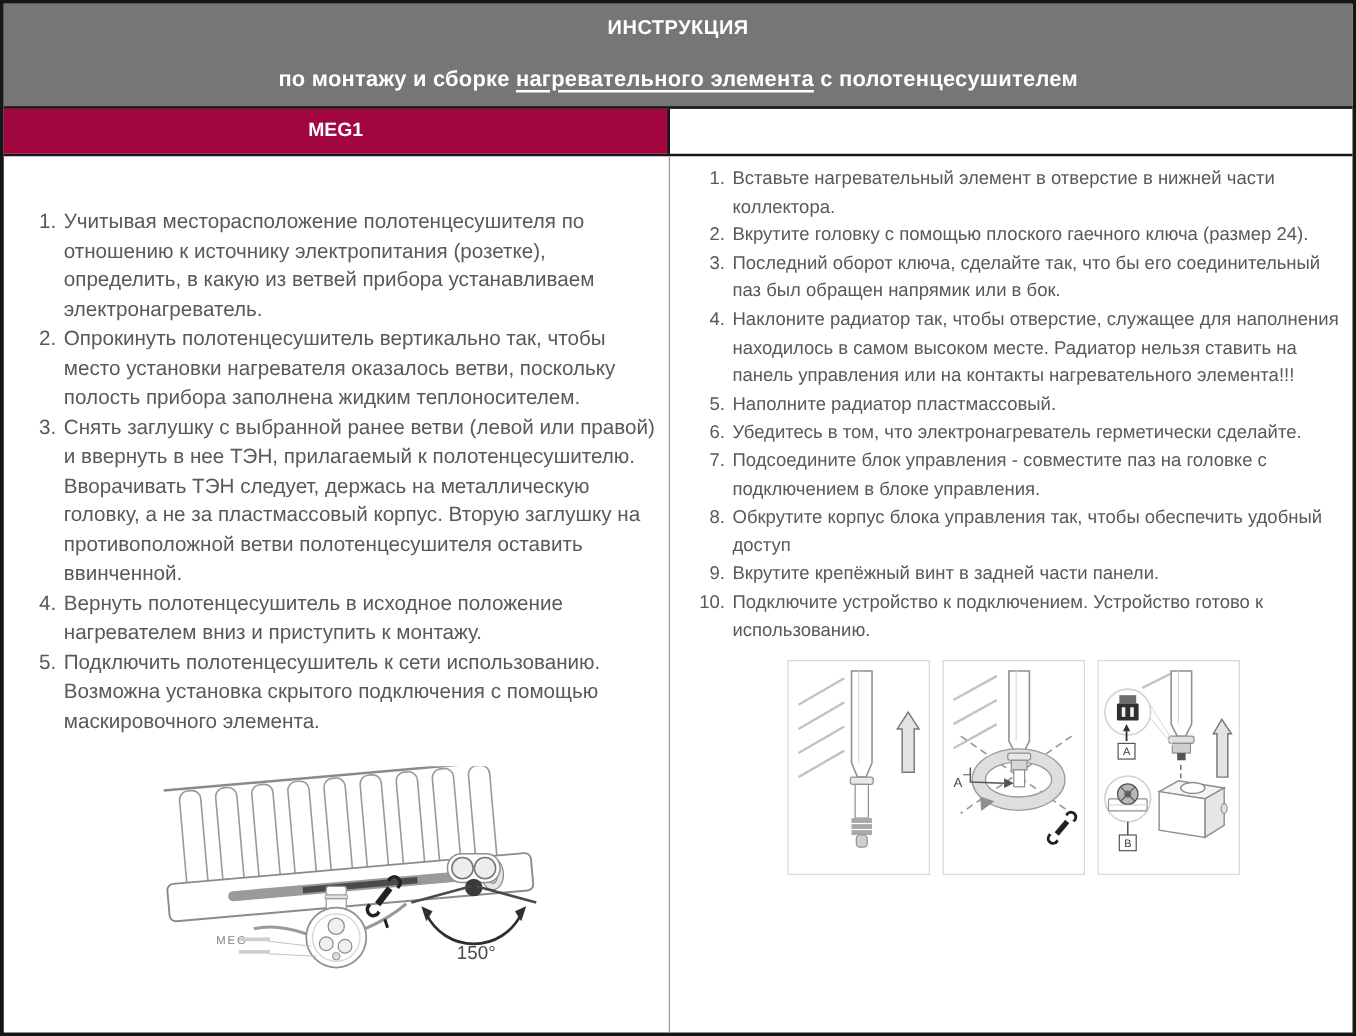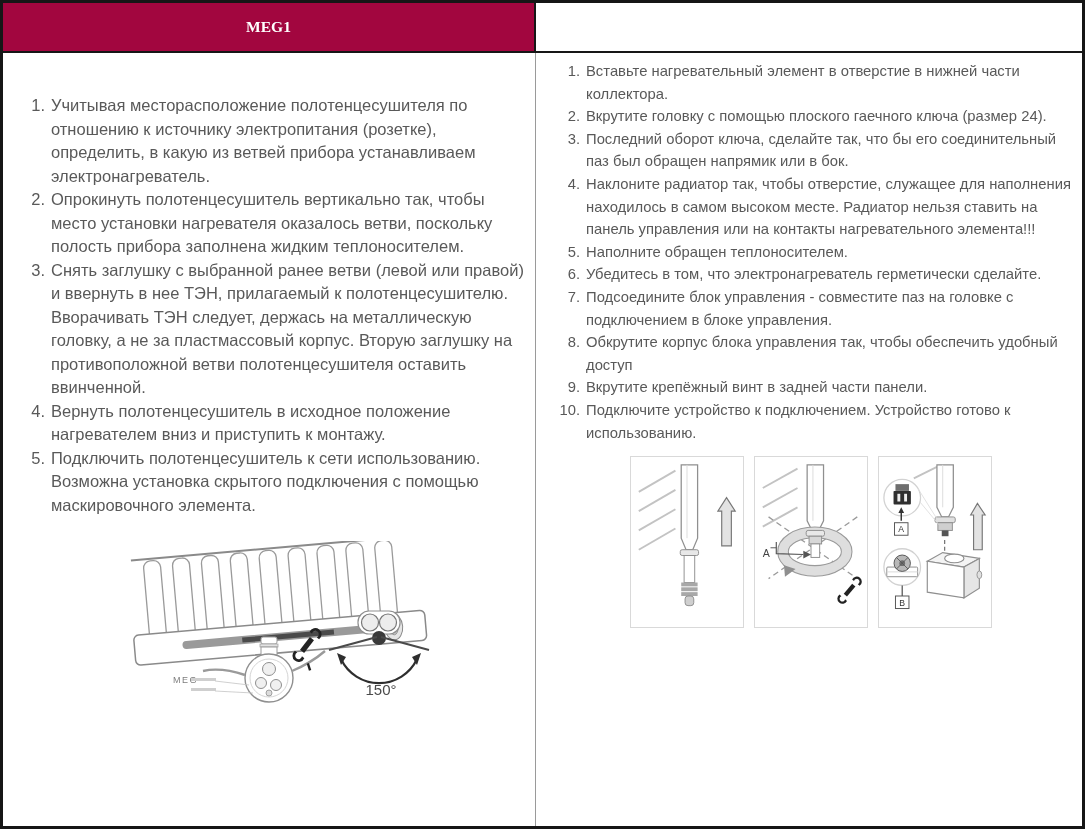--- a/index.html
+++ b/index.html
@@ -10,21 +10,21 @@
           border:3px solid #161616; background:#fff; display:flex; flex-direction:column; }
 
   
   .gray-header { height:84px; background:#767676; border-bottom:2px solid #161616;
                  color:#ffffff; text-align:center; flex:0 0 auto; }
   .doc-title { padding-top:11px; font-size:16px; font-weight:bold; letter-spacing:.4px; }
   .doc-subtitle { margin-top:21px; font-size:17.5px; font-weight:bold; letter-spacing:.2px; }
   .doc-subtitle .ul { text-decoration:underline; text-underline-offset:3px; text-decoration-thickness:2px; }
 
   
-  .col-headers { display:flex; height:50px; border-bottom:2px solid #161616; flex:0 0 auto;font-family:Liberation Serif, serif; }
+  .col-headers { display:flex; height:38px; border-bottom:2px solid #161616; flex:0 0 auto; }
   .col-header { background:#a2063f; color:#fff; font-weight:bold; font-size:15.5px;
                 display:flex; align-items:center; justify-content:center; }
   .col-header.lft { width:533px; border-right:2px solid #161616; }
   .col-header.rgt { flex:1; }
 
   
   .doc-body { flex:1; display:flex; color:#595959; }
   .cell { height:100%; }
   .cell.lft { width:533px; border-right:1px solid #9a9a9a; padding:41px 6px 15px 4px; }
   .cell.rgt { flex:1; padding:7px 2px 0 6px; }
@@ -43,20 +43,24 @@
   .imgbox { width:114px; height:172px; border:1px solid #d9d9d9; background:#fff; padding:2px; }
   .imgbox svg { display:block; width:100%; height:100%; }
 
   svg text { font-family:"Liberation Sans", sans-serif; }
 </style>
 </head>
 <body>
 
 <div class="page">
 
+  <div class="gray-header">
+    <div class="doc-title">ИНСТРУКЦИЯ</div>
+    <div class="doc-subtitle"><span>по монтажу и сборке </span><span class="ul">нагревательного элемента</span><span> с полотенцесушителем</span></div>
+  </div>
 
   <div class="col-headers">
     <div class="col-header lft">MEG1</div>
   </div>
 
   <div class="doc-body">
 
     <div class="cell lft">
       <ol class="steps">
         <li>Учитывая месторасположение полотенцесушителя по отношению к источнику электропитания (розетке), определить, в какую из ветвей прибора устанавливаем электронагреватель.</li>
@@ -130,21 +134,21 @@
         </svg>
       </div>
     </div>
 
     <div class="cell rgt">
       <ol class="steps">
         <li>Вставьте нагревательный элемент в отверстие в нижней части коллектора.</li>
         <li>Вкрутите головку с помощью плоского гаечного ключа (размер 24).</li>
         <li>Последний оборот ключа, сделайте так, что бы его соединительный паз был обращен напрямик или в бок.</li>
         <li>Наклоните радиатор так, чтобы отверстие, служащее для наполнения находилось в самом высоком месте. Радиатор нельзя ставить на панель управления или на контакты нагревательного элемента!!!</li>
-        <li>Наполните обращен теплоносителем.</li>
+        <li>Наполните радиатор пластмассовый.</li>
         <li>Убедитесь в том, что электронагреватель герметически сделайте.</li>
         <li>Подсоедините блок управления - совместите паз на головке с подключением в блоке управления.</li>
         <li>Обкрутите корпус блока управления так, чтобы обеспечить удобный доступ</li>
         <li>Вкрутите крепёжный винт в задней части панели.</li>
         <li>Подключите устройство к подключением. Устройство готово к использованию.</li>
       </ol>
 
       <div class="ktx-illus">
 
         <div class="imgbox">

